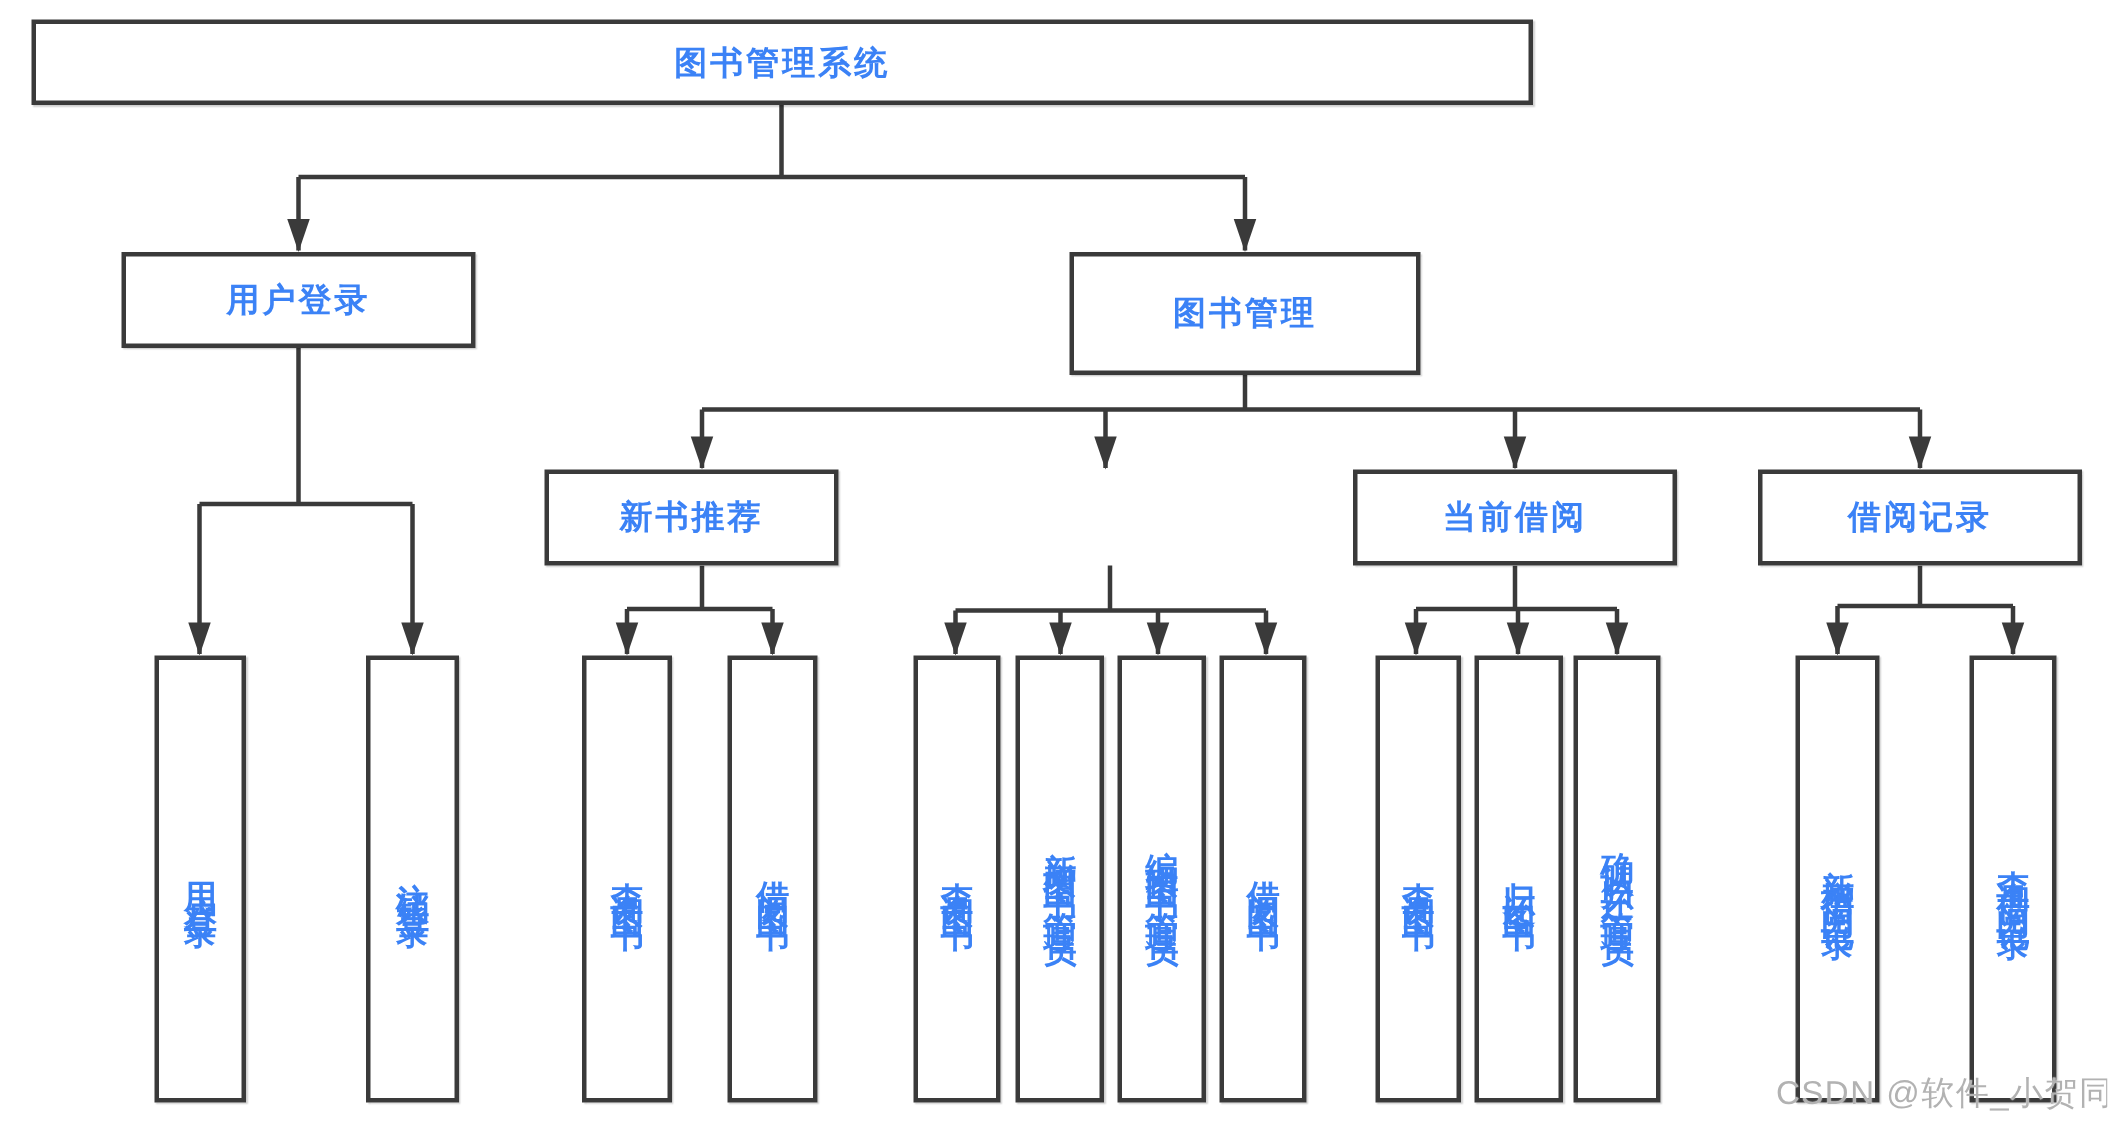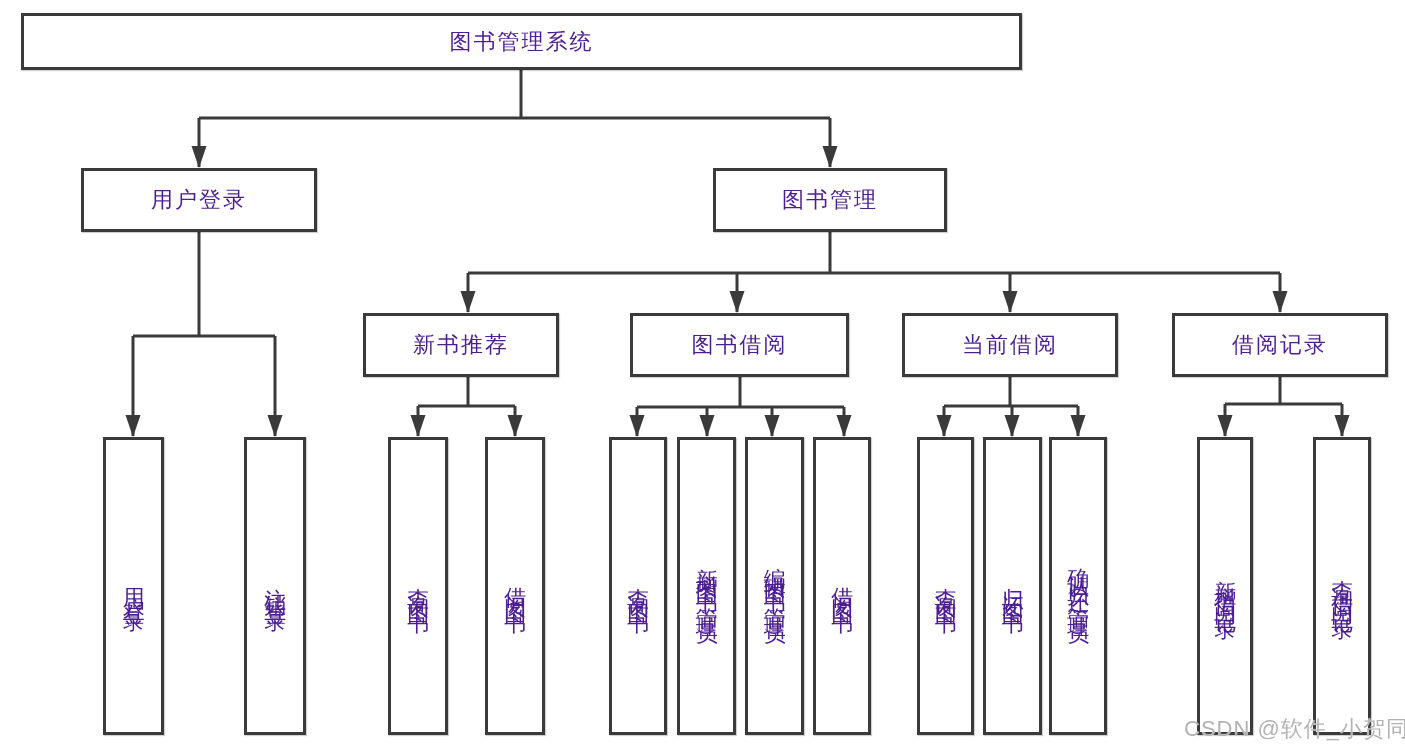--- a/index.html
+++ b/index.html
@@ -22,24 +22,25 @@
     z-index: 0;
   }
   .box {
     position: absolute;
     box-sizing: border-box;
     background: #ffffff;
     border: 3px solid #3a3a3a;
     display: flex;
     align-items: center;
     justify-content: center;
-    color: #4c1d95;
+    color: #3b82f6;
     font-size: 22px;
     z-index: 1;
     box-shadow: 1px 1px 1px rgba(0,0,0,0.18);
+    font-weight: bold;
   }
   .hbox span {
     letter-spacing: 2px;
     white-space: nowrap;
   }
   .vbox span {
     writing-mode: vertical-rl;
     text-orientation: mixed;
     letter-spacing: 8px;
     line-height: 1.2;
@@ -121,29 +122,26 @@
     <use href="#ah" x="1342" y="437"></use>
   </svg>
 
   <div class="box hbox" style="left:21px; top:13px; width:1001px; height:57px;">
     <span>图书管理系统</span>
   </div>
 
   <div class="box hbox" style="left:81px; top:168px; width:236px; height:64px;">
     <span>用户登录</span>
   </div>
-  <div class="box hbox" style="left:713px; top:168px; width:234px; height:64px;">
+  <div class="box hbox" style="left:713px; top:168px; width:234px; height:82px;">
     <span>图书管理</span>
   </div>
 
   <div class="box hbox" style="left:363px; top:313px; width:196px; height:64px;">
     <span>新书推荐</span>
-  </div>
-  <div class="box hbox" style="left:630px; top:313px; width:219px; height:64px;">
-    <span>图书借阅</span>
   </div>
   <div class="box hbox" style="left:902px; top:313px; width:216px; height:64px;text-align:right;">
     <span>当前借阅</span>
   </div>
   <div class="box hbox" style="left:1172px; top:313px; width:216px; height:64px;">
     <span>借阅记录</span>
   </div>
 
   <div class="box vbox" style="left:103px; top:437px; width:61px; height:298px;">
     <span>用户登录</span>

